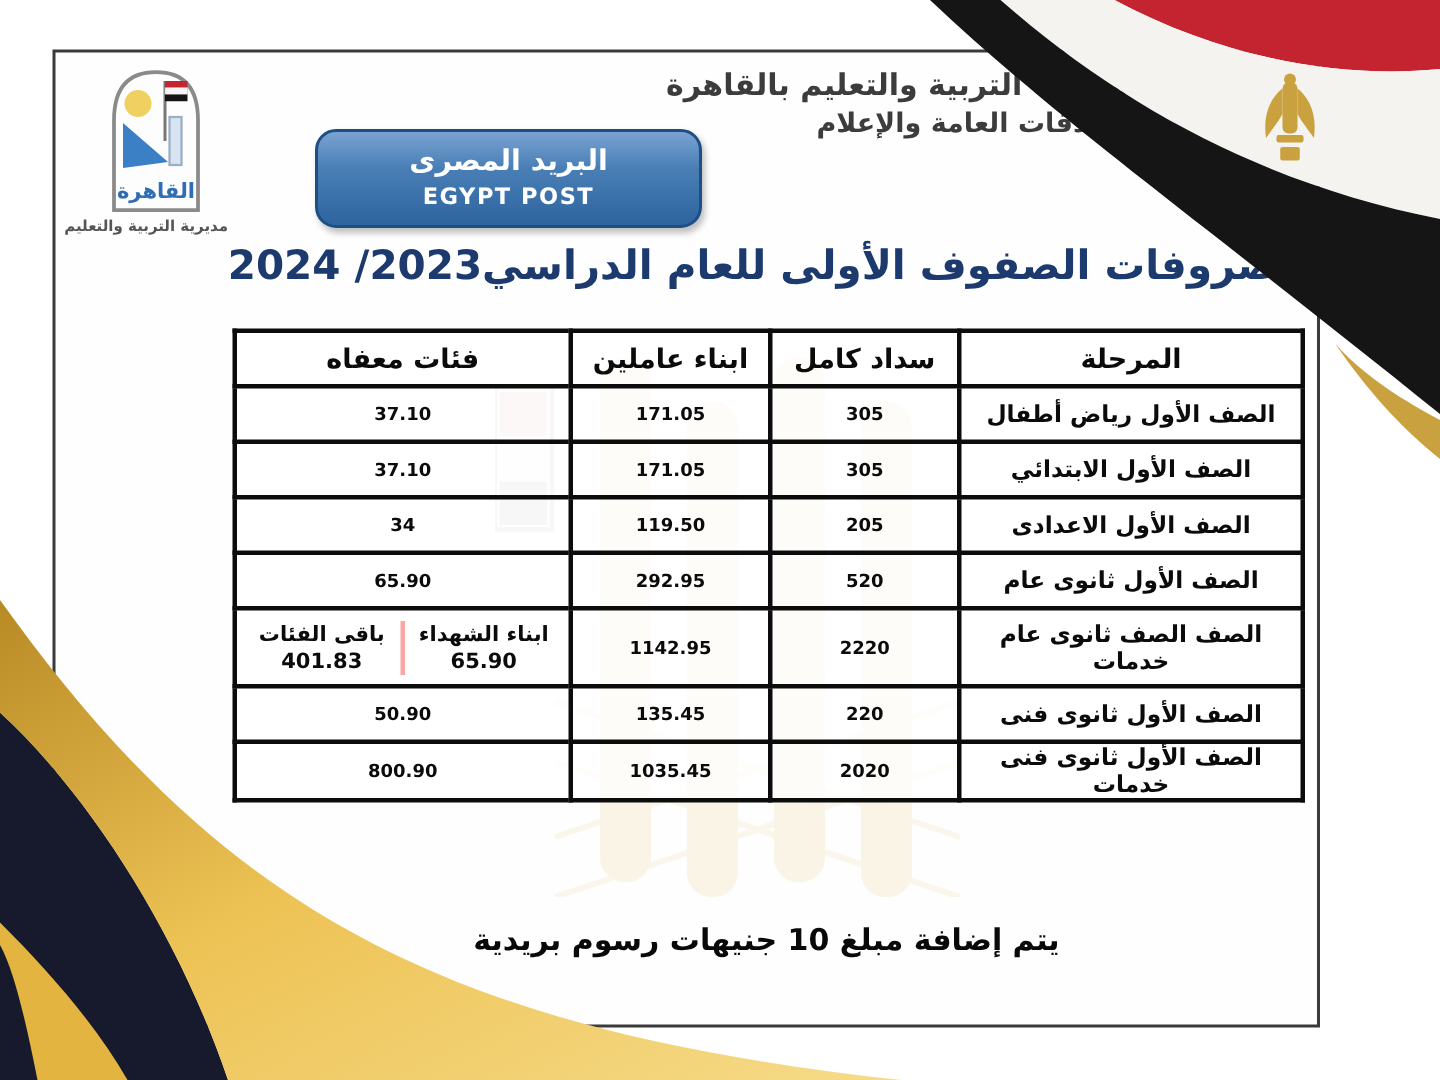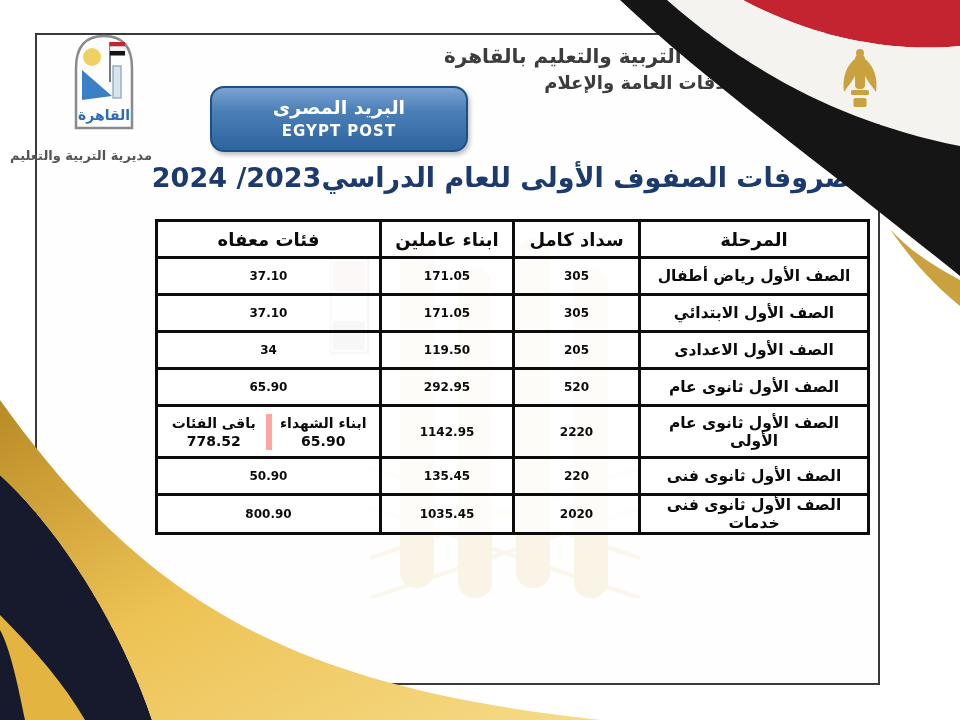--- a/index.html
+++ b/index.html
@@ -4,23 +4,23 @@
 <style>
   html,body{margin:0;padding:0;}
   body{background:#e9e9e9;font-family:"DejaVu Sans",sans-serif;}
   .stage{position:relative;width:960px;height:720px;background:#ffffff;overflow:hidden;margin:0 auto;}
   .page{position:absolute;left:35px;top:33px;width:845px;height:652px;background:#fefefe;border:2px solid #3a3a3a;box-sizing:border-box;}
   
   .flag{position:absolute;top:0;right:0;width:400px;height:310px;z-index:6;pointer-events:none;}
   .ribbon{position:absolute;left:0;bottom:0;width:640px;height:340px;z-index:6;pointer-events:none;}
   .watermark{position:absolute;left:330px;top:228px;width:350px;height:370px;opacity:0.13;z-index:1;pointer-events:none;}
   
-  .logo{position:absolute;left:56px;top:30px;width:96px;height:118px;z-index:2;text-align:left;}
+  .logo{position:absolute;left:56px;top:42px;width:96px;height:118px;z-index:2;text-align:left;}
   .logo svg{display:block;margin:0 auto;}
-  .logo-caption{font-size:13px;color:#555;font-weight:bold;direction:rtl;white-space:nowrap;margin-top:14px;}
+  .logo-caption{font-size:10px;color:#555;font-weight:bold;direction:rtl;white-space:nowrap;margin-top:0;}
   
   .org{position:absolute;left:430px;top:42px;width:322px;z-index:2;direction:rtl;text-align:right;color:#3c3c3c;font-weight:bold;}
   .org .l1{font-size:20px;line-height:28px;letter-spacing:0.5px;}
   .org .l2{font-size:18px;line-height:26px;padding-left:22px;}
   
   .pill{position:absolute;left:210px;top:86px;width:254px;height:62px;z-index:2;
         background:linear-gradient(180deg,#7aa3d2 0%,#4a7fb6 38%,#2e649f 100%);
         border:2px solid #1f4e82;border-radius:14px;box-shadow:2px 3px 4px rgba(0,0,0,0.25);
         display:flex;flex-direction:column;justify-content:center;align-items:center;color:#fff;font-weight:bold;}
   .pill .ar{font-size:19px;line-height:24px;direction:rtl;}
@@ -32,21 +32,21 @@
   .tbl-wrap{position:absolute;left:155px;top:219px;width:712px;z-index:3;}
   table.fees{width:712px;border-collapse:collapse;table-layout:fixed;direction:rtl;background:transparent;}
   table.fees td,table.fees th{border:3px solid #0c0c0c;color:#0b0b0b;text-align:center;vertical-align:middle;
       font-weight:bold;padding:0 4px;background:rgba(255,255,255,0.75);}
   th.h{font-size:18px;}
   td.num{font-size:12px;}
   td.stg{font-size:15.5px;}
   td.split{padding:0;}
   .splitbox{display:flex;direction:rtl;width:100%;height:100%;align-items:stretch;}
   .splitbox>div{flex:1;display:flex;flex-direction:column;justify-content:center;font-size:14px;line-height:18px;}
-  .splitbox>div:last-child{border-right:6px solid #fca5a5;}
+  .splitbox>div:last-child{border-right:3px solid #fca5a5;}
   td.note{font-size:16px;height:46px;}
   
   .bottom-note{position:absolute;left:155px;top:614px;width:712px;z-index:3;direction:rtl;text-align:center;
                color:#090909;font-size:20px;font-weight:bold;}
 </style>
 </head>
 <body>
 
 <div class="stage">
 
@@ -133,52 +133,53 @@
         <td class="num">119.50</td>
         <td class="num">34</td>
       </tr>
       <tr style="height:37px">
         <td class="stg">الصف الأول ثانوى عام</td>
         <td class="num">520</td>
         <td class="num">292.95</td>
         <td class="num">65.90</td>
       </tr>
       <tr style="height:52px">
-        <td class="stg">الصف الأول ثانوى عام الأولى</td>
+        <td class="stg">الصف الصف ثانوى عام خدمات</td>
         <td class="num">2220</td>
         <td class="num">1142.95</td>
         <td class="split">
           <div class="splitbox">
             <div>
               <span>ابناء الشهداء</span>
               <span>65.90</span>
             </div>
             <div>
               <span>باقى الفئات</span>
-              <span>778.52</span>
+              <span>401.83</span>
             </div>
           </div>
         </td>
       </tr>
       <tr style="height:37px">
         <td class="stg">الصف الأول ثانوى فنى</td>
         <td class="num">220</td>
         <td class="num">135.45</td>
         <td class="num">50.90</td>
       </tr>
       <tr style="height:37px">
         <td class="stg">الصف الأول ثانوى فنى خدمات</td>
         <td class="num">2020</td>
         <td class="num">1035.45</td>
         <td class="num">800.90</td>
       </tr>
     </tbody>
       </table>
   </div>
 
+  <div class="bottom-note">يتم إضافة مبلغ 10 جنيهات رسوم بريدية</div>
 
   <svg class="flag" viewBox="0 0 400 310">
     <path d="M183,0 L400,0 L400,46 C330,53 252,37 183,0 Z" fill="#c3242f"></path>
     <path d="M107,0 L183,0 C252,37 330,53 400,46 L400,146 C285,123 190,73 107,0 Z" fill="#f4f3f0"></path>
     <g transform="translate(281,46)" fill="#c9a23f">
       <circle cx="19" cy="7" r="4"></circle>
       <rect x="14" y="9" width="10" height="34" rx="4"></rect>
       <path d="M14,13 C5,20 1,32 3,46 C8,39 12,34 14,30 Z"></path>
       <path d="M24,13 C33,20 37,32 35,46 C30,39 26,34 24,30 Z"></path>
       <rect x="10" y="44" width="18" height="5" rx="1.5"></rect>

